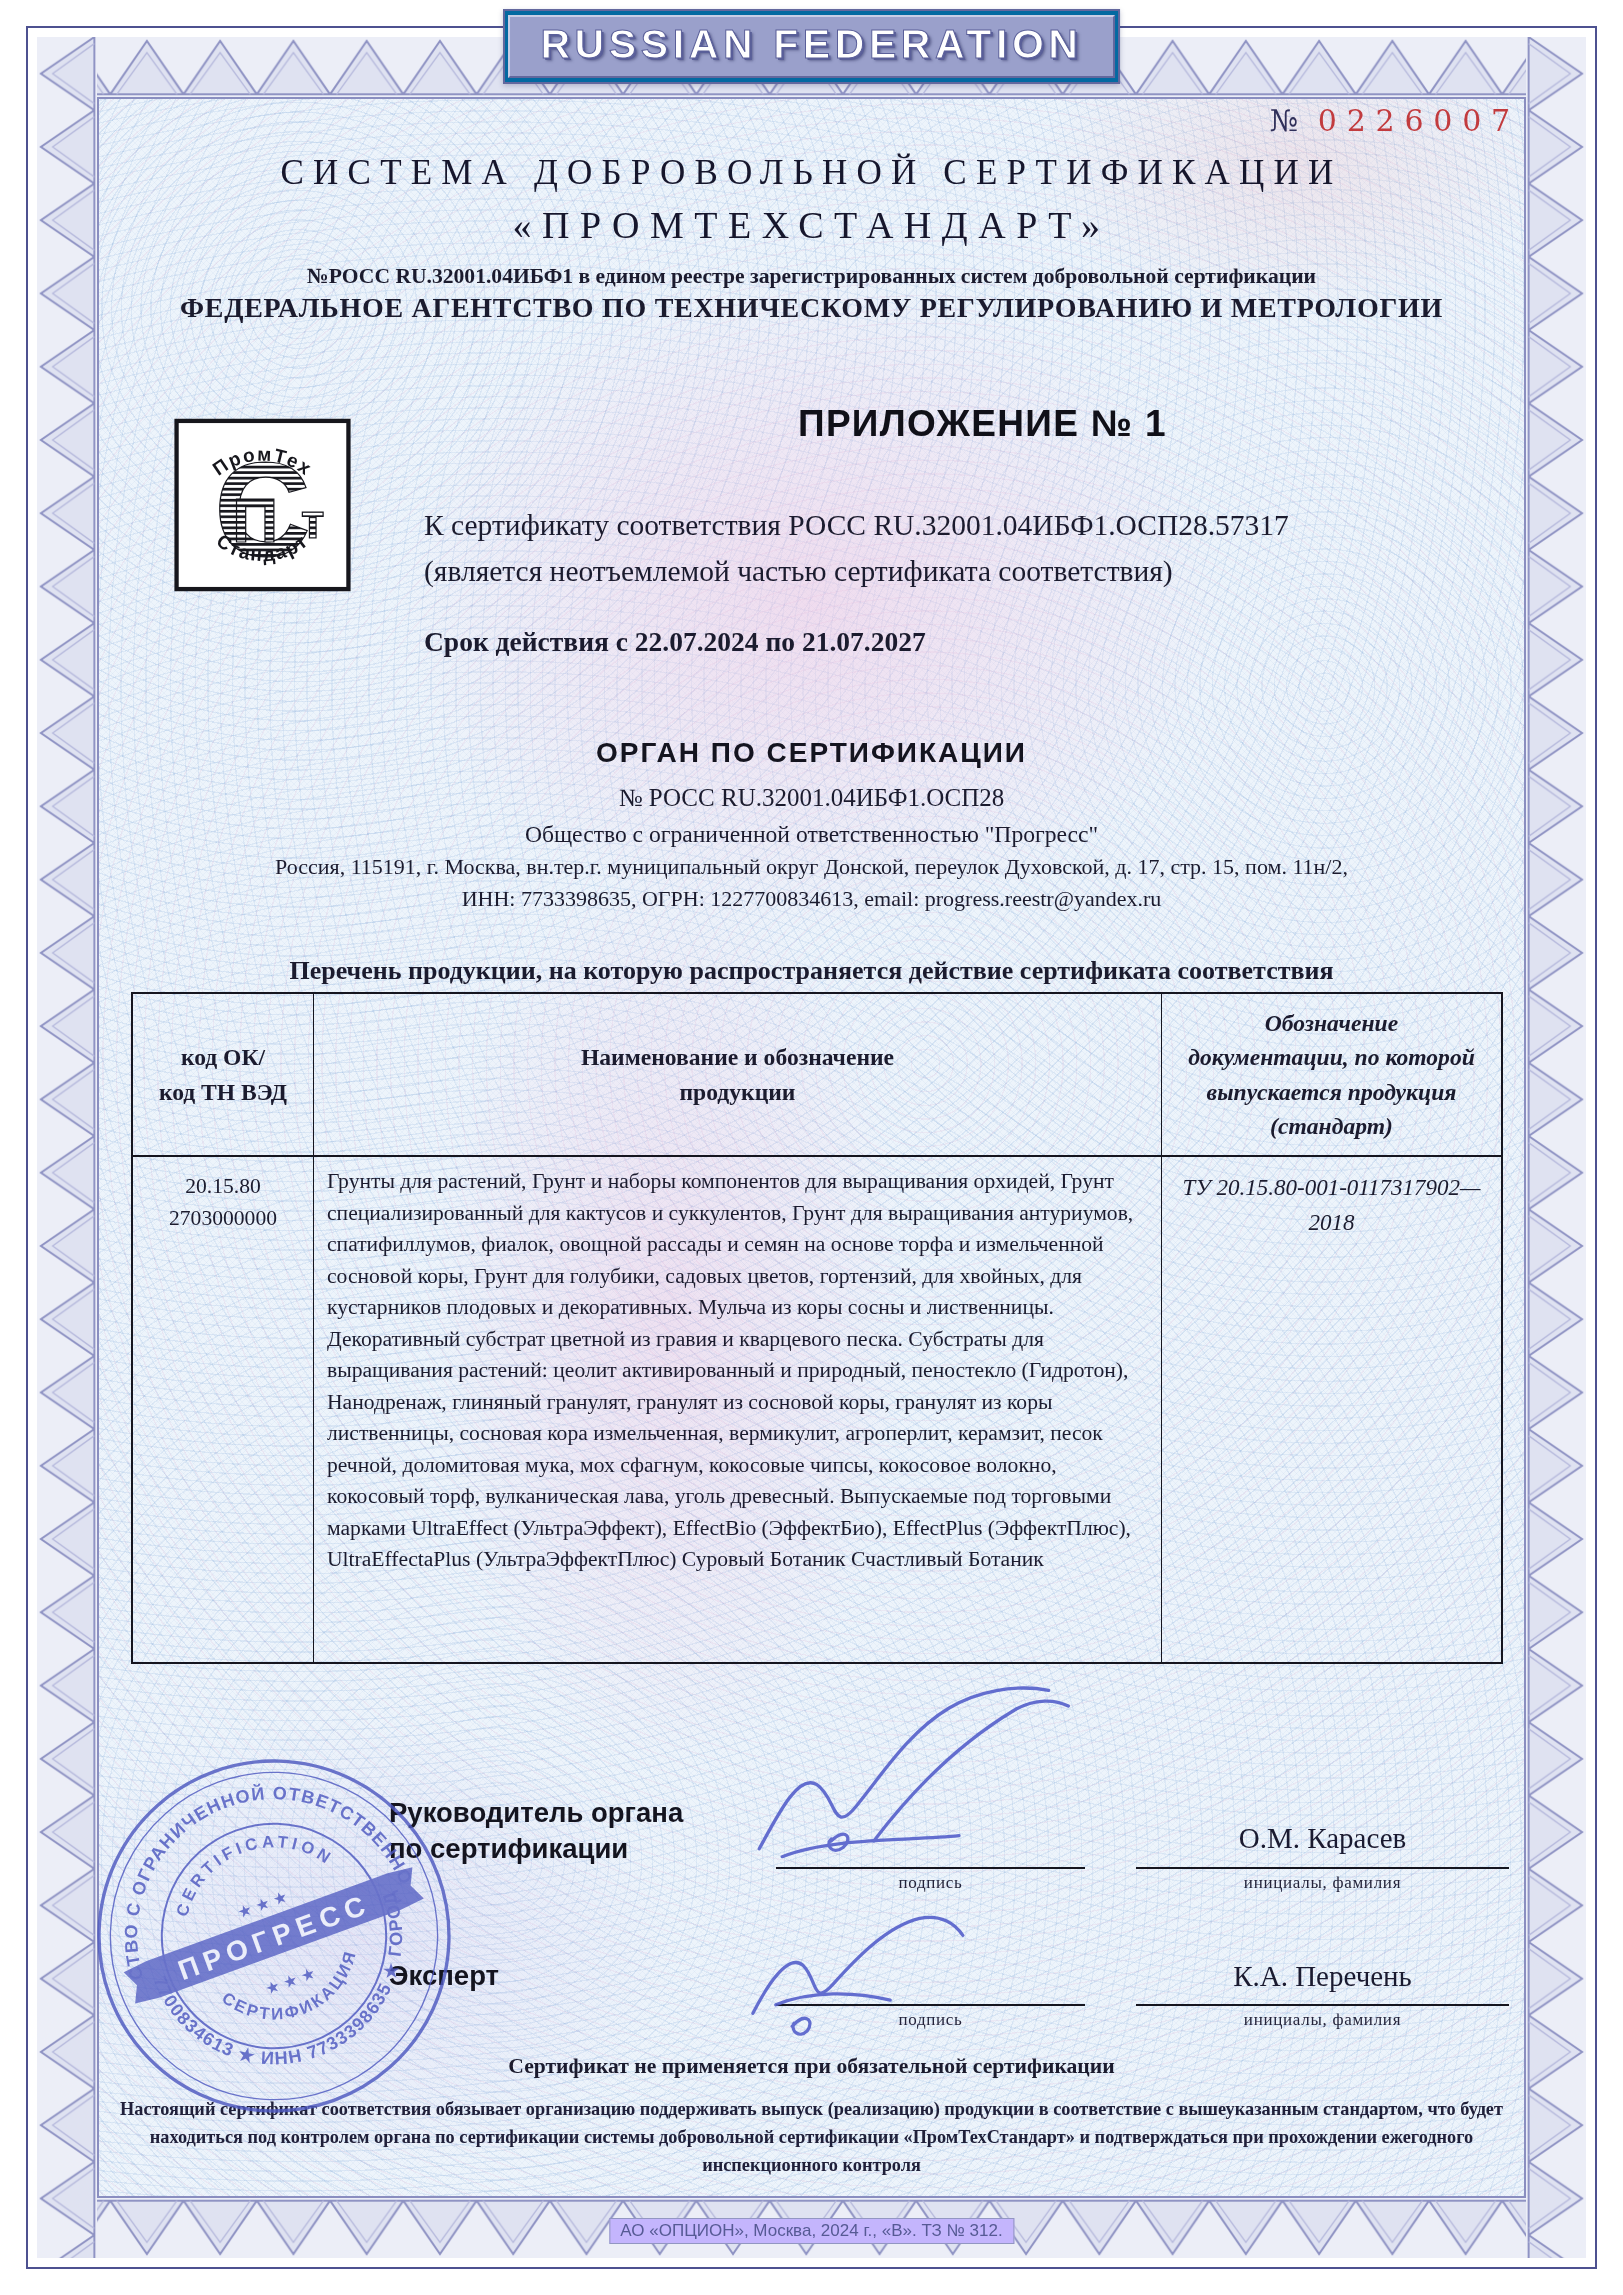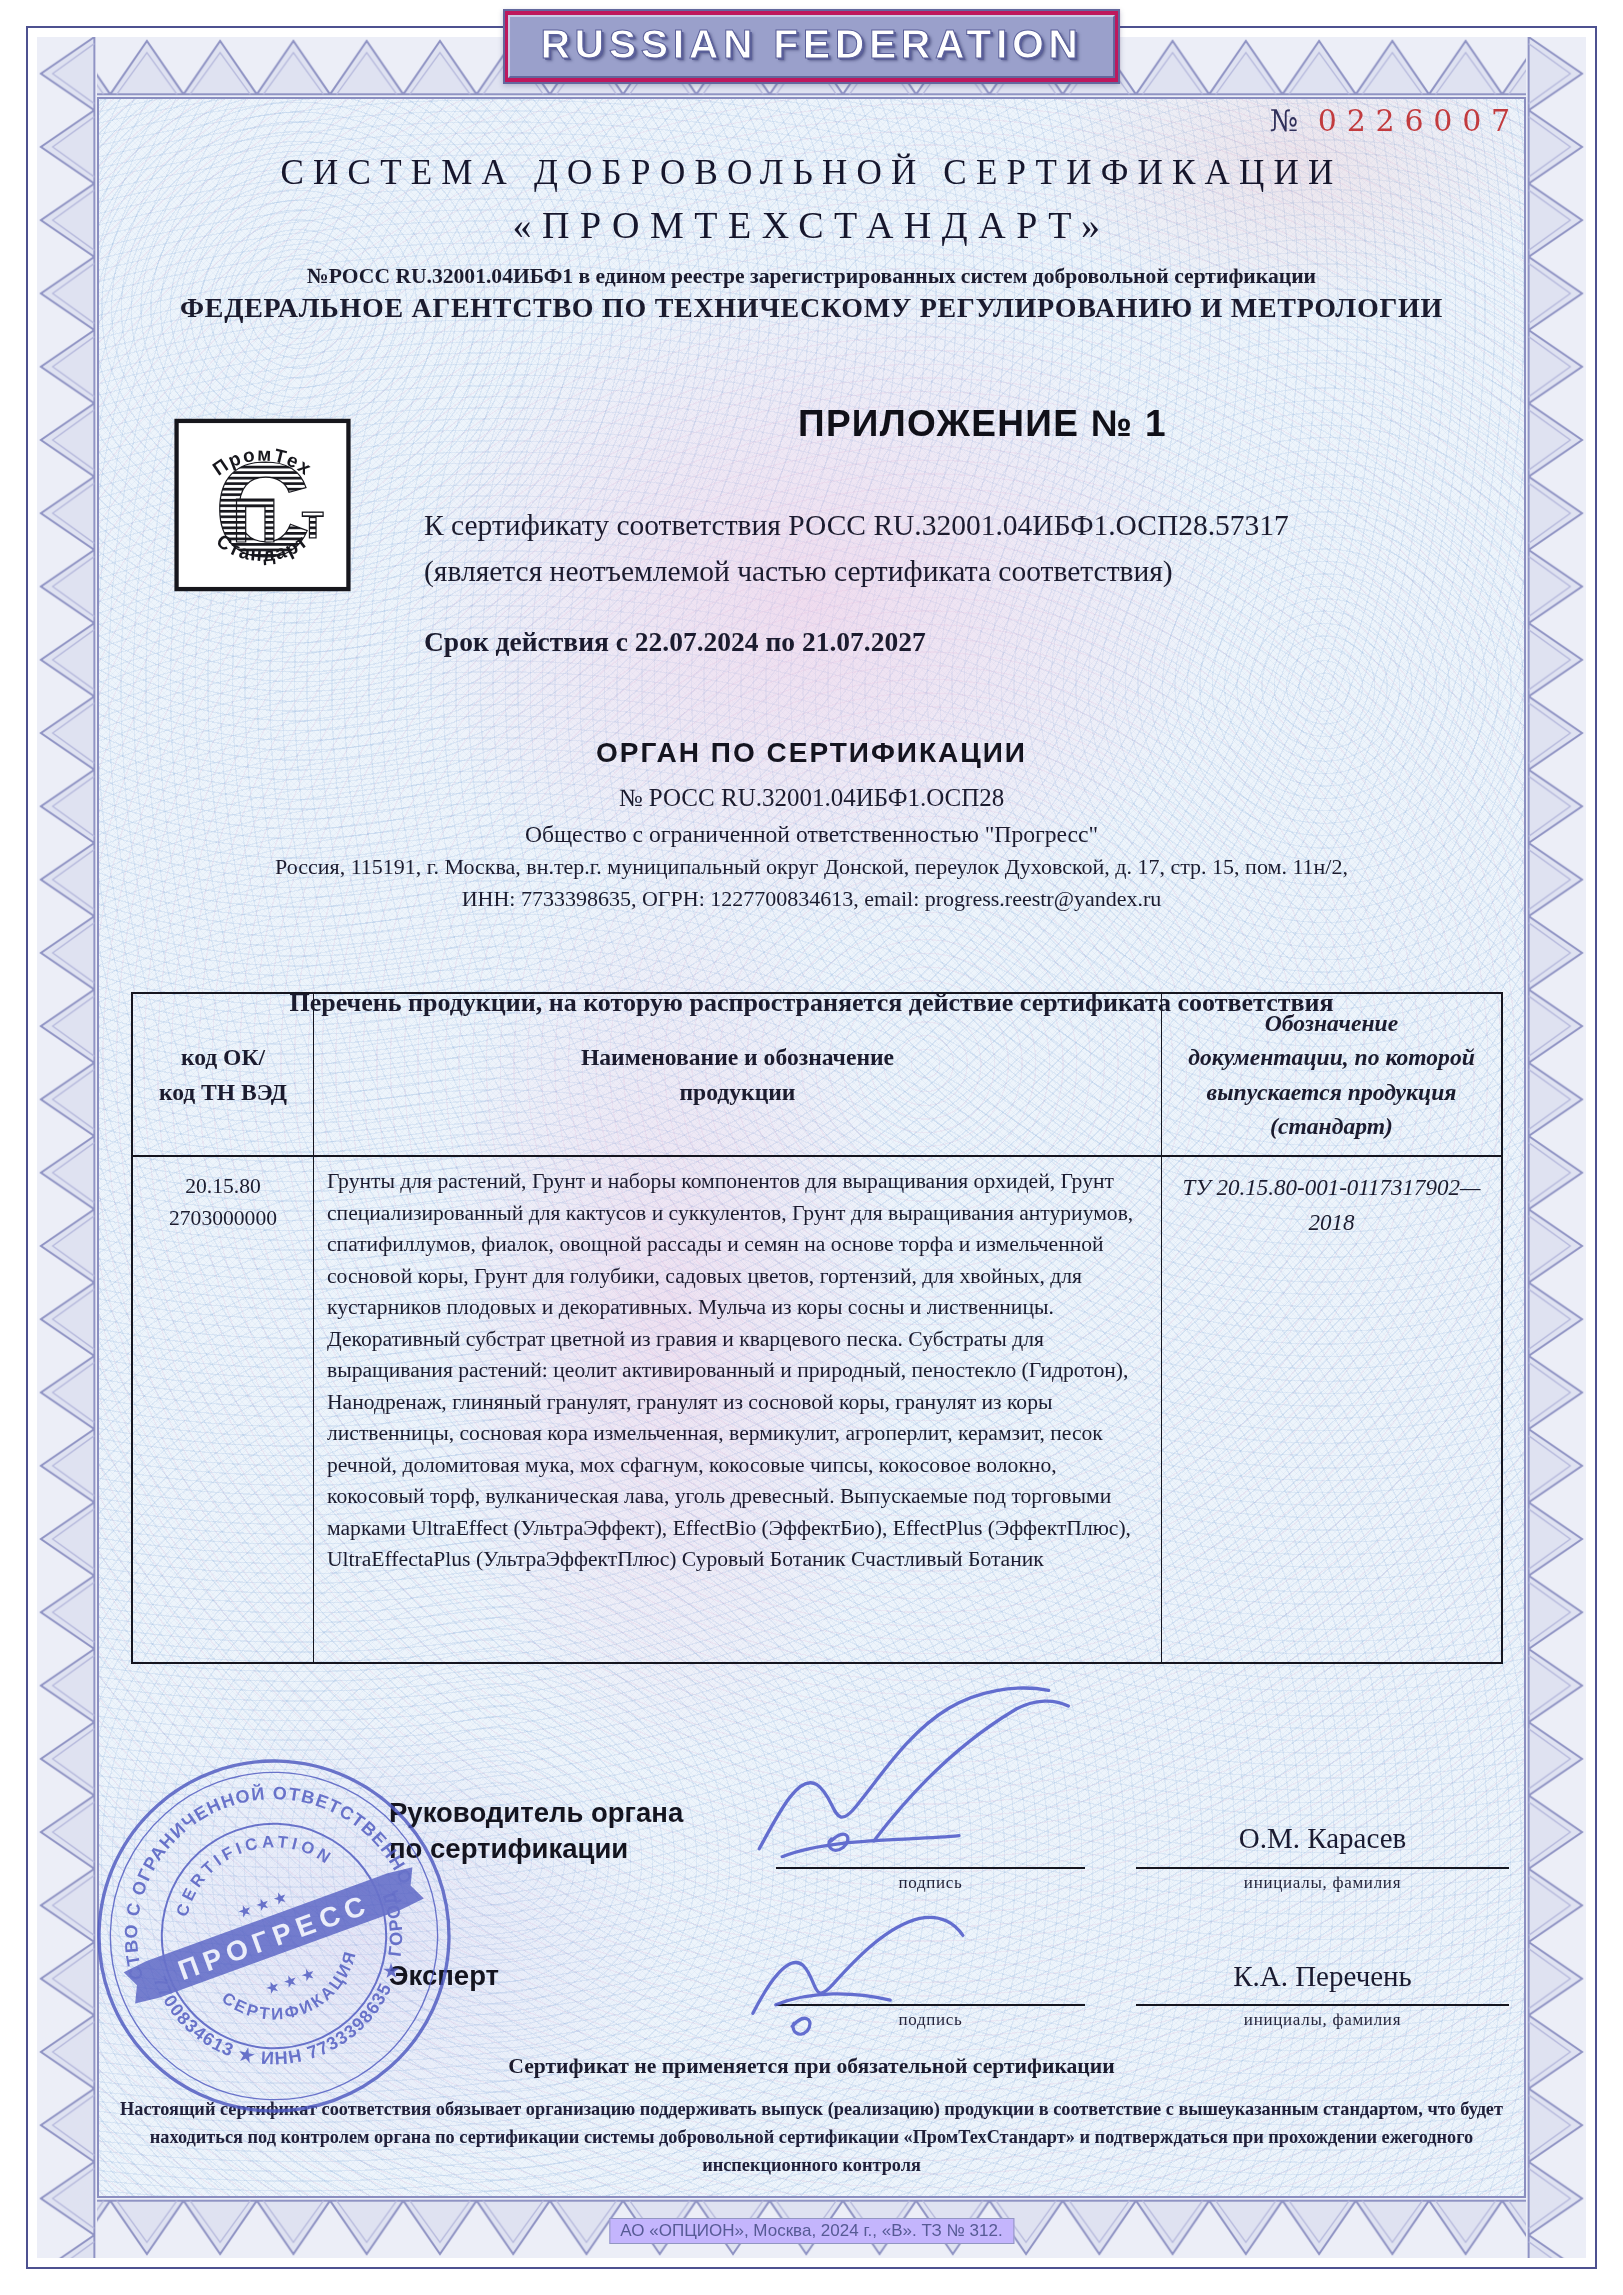--- a/index.html
+++ b/index.html
@@ -28,21 +28,21 @@
       repeating-radial-gradient(circle at 28% 84%, rgba(110,155,210,0.13) 0 1.3px, rgba(0,0,0,0) 1.3px 11px),
       repeating-radial-gradient(circle at 58% 46%, rgba(205,135,185,0.11) 0 1.3px, rgba(0,0,0,0) 1.3px 13.7px),
       repeating-linear-gradient(45deg, rgba(125,160,210,0.07) 0 0.7px, rgba(0,0,0,0) 0.7px 4.6px),
       repeating-linear-gradient(-45deg, rgba(125,160,210,0.07) 0 0.7px, rgba(0,0,0,0) 0.7px 4.6px);}
 
   .content{position:absolute;inset:0;z-index:4;}
   .abs{position:absolute;}
 
   
   .banner{position:absolute;top:9.2px;left:50%;transform:translateX(-50%);z-index:6;
-          background:#be185d;border:2.6px solid #63689e;padding:3.9px;box-shadow:0 2px 5.2px rgba(40,44,90,.25);}
+          background:#0369a1;border:2.6px solid #63689e;padding:3.9px;box-shadow:0 2px 5.2px rgba(40,44,90,.25);}
   .banner-inner{background:#9aa0cb;border:2.6px solid;border-color:#c9cde6 #62679d #62679d #c9cde6;
           padding:3.9px 30px 7.9px 30px;}
   .banner-inner span{font-family:"Liberation Sans",sans-serif;font-weight:700;font-size:41px;
           letter-spacing:4.6px;color:#ffffff;-webkit-text-stroke:1px #5a5f99;
           text-shadow:2px 2px 0 #5a5f99,3.3px 3.3px 2.6px rgba(50,54,100,.5);white-space:nowrap;}
 
   
   .cert-number{top:103px;right:103px;font-family:"DejaVu Serif",serif;font-size:30px;white-space:nowrap;}
   .cert-number .pre{color:#30305a;letter-spacing:2.6px;margin-right:17px;}
   .cert-number .val{color:#c23b3e;letter-spacing:9.8px;font-weight:500;}
@@ -57,21 +57,21 @@
                font-size:37px;letter-spacing:1.3px;white-space:nowrap;color:#101018;}
   .cert-ref{top:509px;left:424px;font-size:29.5px;}
   .integral{top:555px;left:424px;font-size:29.5px;}
   .validity{top:626px;left:424px;font-size:27.5px;font-weight:700;}
 
   .org-heading{top:737px;font-family:"Liberation Sans",sans-serif;font-weight:700;font-size:28px;letter-spacing:2px;color:#14141f;}
   .org-number{top:784px;font-size:25px;}
   .org-name{top:821px;font-size:23.6px;}
   .org-address{top:854px;font-size:22px;}
   .org-requisites{top:886px;font-size:22px;}
-  .products-heading{top:988px;font-size:26px;font-weight:700;}
+  .products-heading{top:956px;font-size:26px;font-weight:700;}
 
   
   .table{position:absolute;left:131px;top:992px;width:1368px;border:2.6px solid #15151f;
          display:grid;grid-template-columns:181px 848px 339px;grid-template-rows:163px 505px;
          background:rgba(255,255,255,0.0);}
   .cell{border-right:1.3px solid #15151f;box-sizing:border-box;overflow:hidden;}
   .cell:nth-child(3n){border-right:none;font-style:italic;}
   .th{border-bottom:2.6px solid #15151f;display:flex;align-items:center;justify-content:center;
       text-align:center;font-size:23.6px;font-weight:600;line-height:1.45;white-space:pre-line;padding:5.2px 9.2px;}
   .td{padding:9.2px 10.5px;font-size:21.6px;line-height:1.46;}

